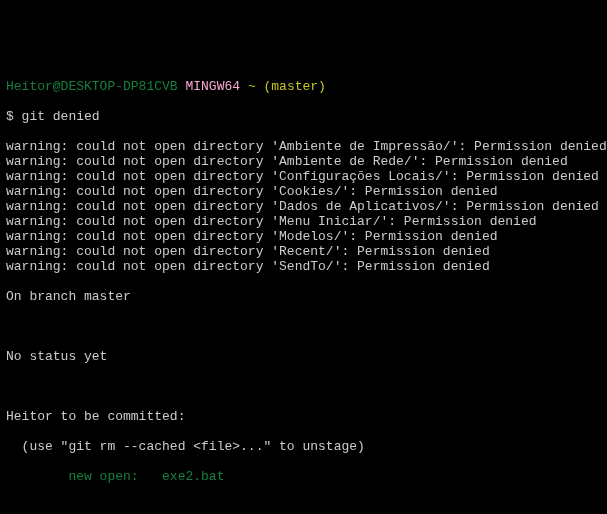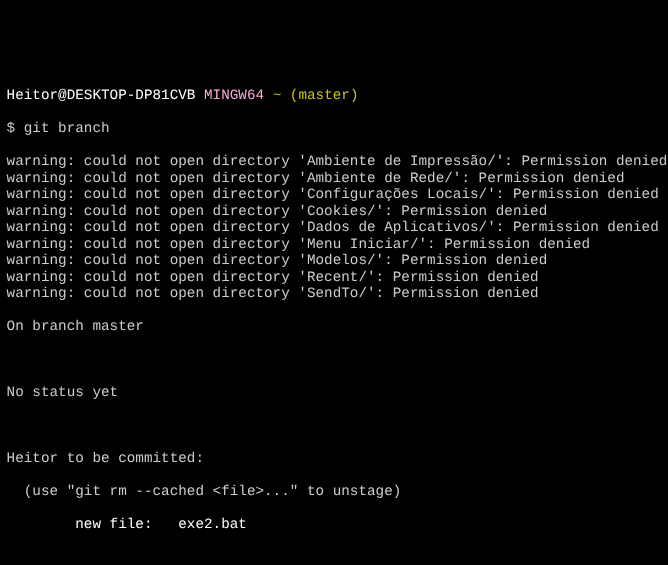--- a/index.html
+++ b/index.html
@@ -9,42 +9,42 @@
     font-family: "Consolas", "Courier New", monospace;
     font-size: 13px;
     line-height: 15px;
     color: #cccccc;
     width: 607px;
     height: 514px;
     box-sizing: border-box;
     overflow: hidden;
     white-space: pre;
   }
-  .green  { color: #ffffff; }
+  .green  { color: #15803d; }
   .purple { color: #f9a8d4; }
   .yellow { color: #c7c720; }
   .white  { color: #cccccc; }
   .line   { display: block; }
 </style>
 </head>
 <body>
 
 
 
 <div>
 <span class="line"><span class="green">Heitor@DESKTOP-DP81CVB</span><span class="white"> </span><span class="purple">MINGW64</span><span class="white"> </span><span class="yellow">~</span><span class="white"> </span><span class="yellow">(master)</span></span>
-<span class="line"><span class="white">$ </span><span class="white">git branch</span></span>
+<span class="line"><span class="white">$ </span><span class="white">git denied</span></span>
 <div id="warnings"><span class="line white">warning: could not open directory 'Ambiente de Impressão/': Permission denied</span><span class="line white">warning: could not open directory 'Ambiente de Rede/': Permission denied</span><span class="line white">warning: could not open directory 'Configurações Locais/': Permission denied</span><span class="line white">warning: could not open directory 'Cookies/': Permission denied</span><span class="line white">warning: could not open directory 'Dados de Aplicativos/': Permission denied</span><span class="line white">warning: could not open directory 'Menu Iniciar/': Permission denied</span><span class="line white">warning: could not open directory 'Modelos/': Permission denied</span><span class="line white">warning: could not open directory 'Recent/': Permission denied</span><span class="line white">warning: could not open directory 'SendTo/': Permission denied</span></div>
 <span class="line white">On branch master</span>
 <span class="line"> </span>
 <span class="line white">No status yet</span>
 <span class="line"> </span>
 <span class="line white">Heitor to be committed:</span>
 <span class="line white">  (use "git rm --cached &lt;file&gt;..." to unstage)</span>
-<span class="line green">        new file:   exe2.bat</span>
+<span class="line green">        new open:   exe2.bat</span>
 <span class="line"> </span>
 
 
 
 </div>
 
 
 
 
 </body></html>

